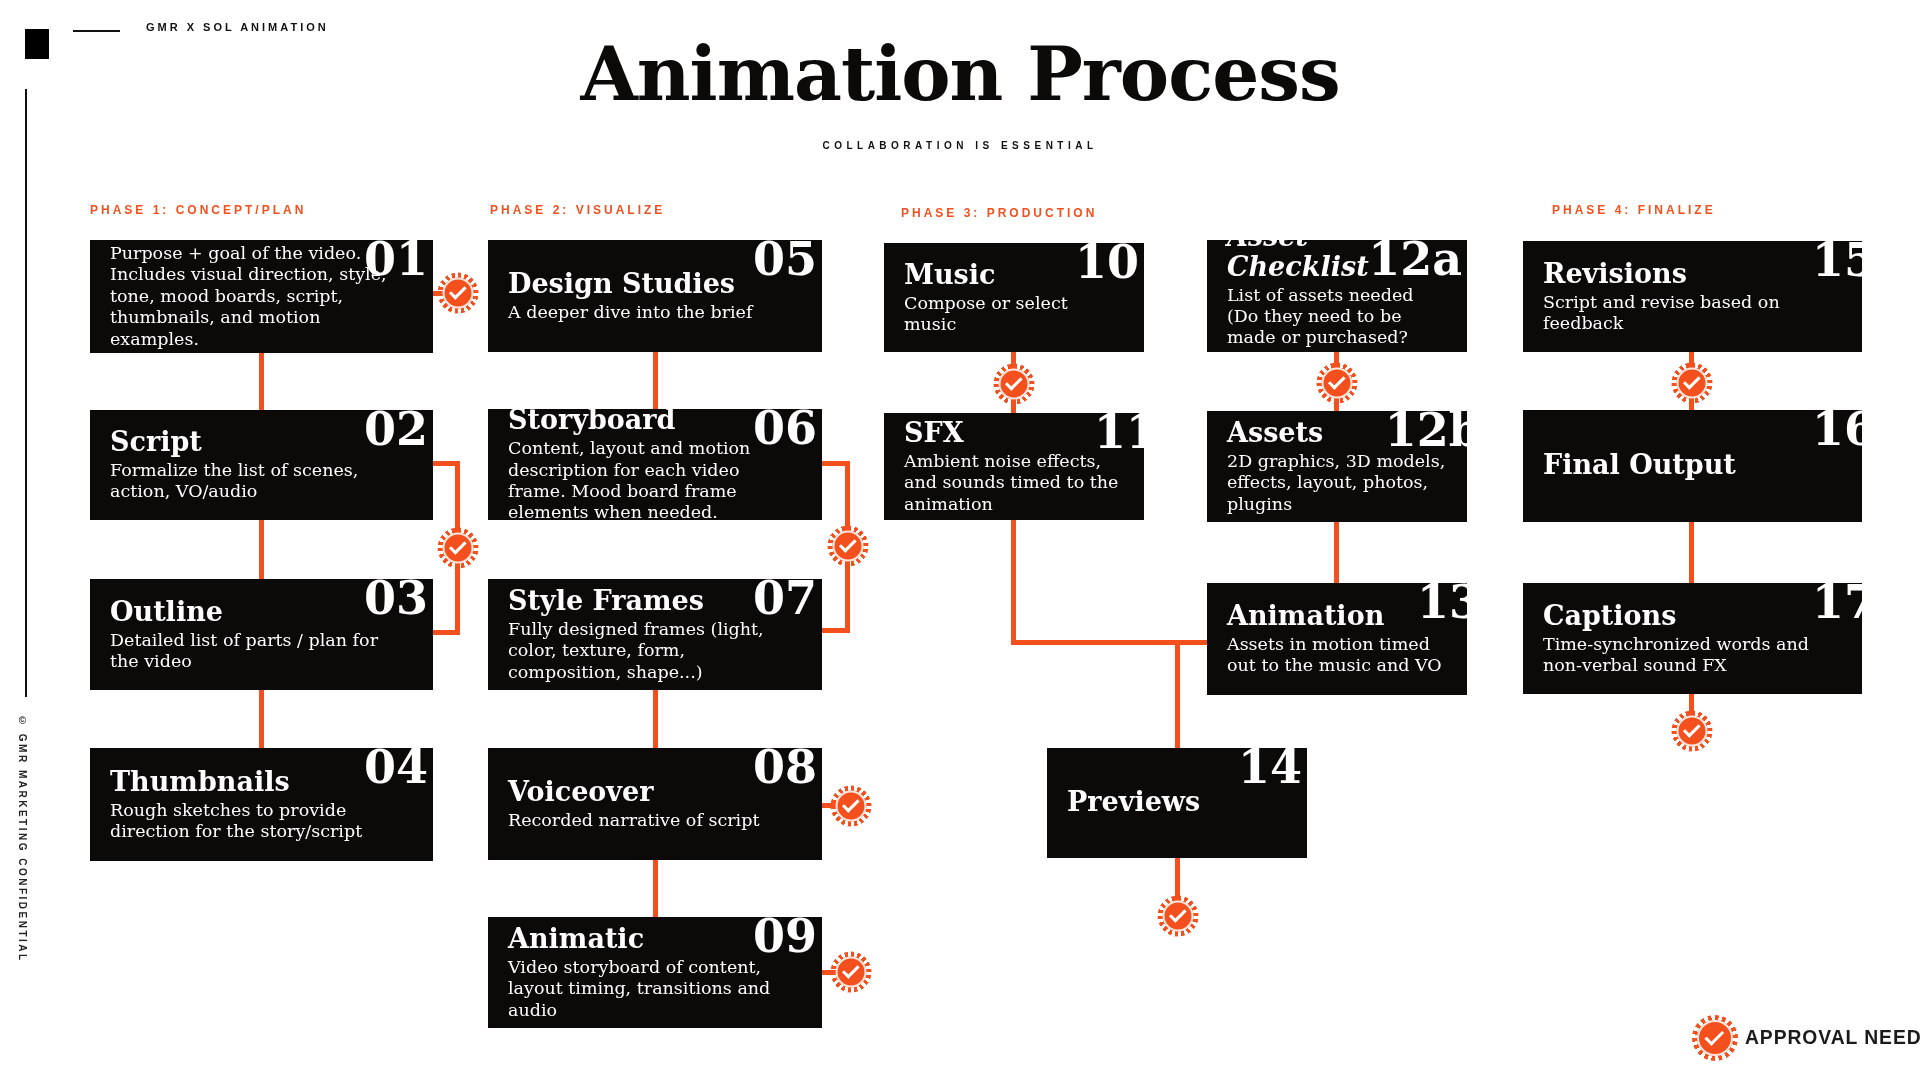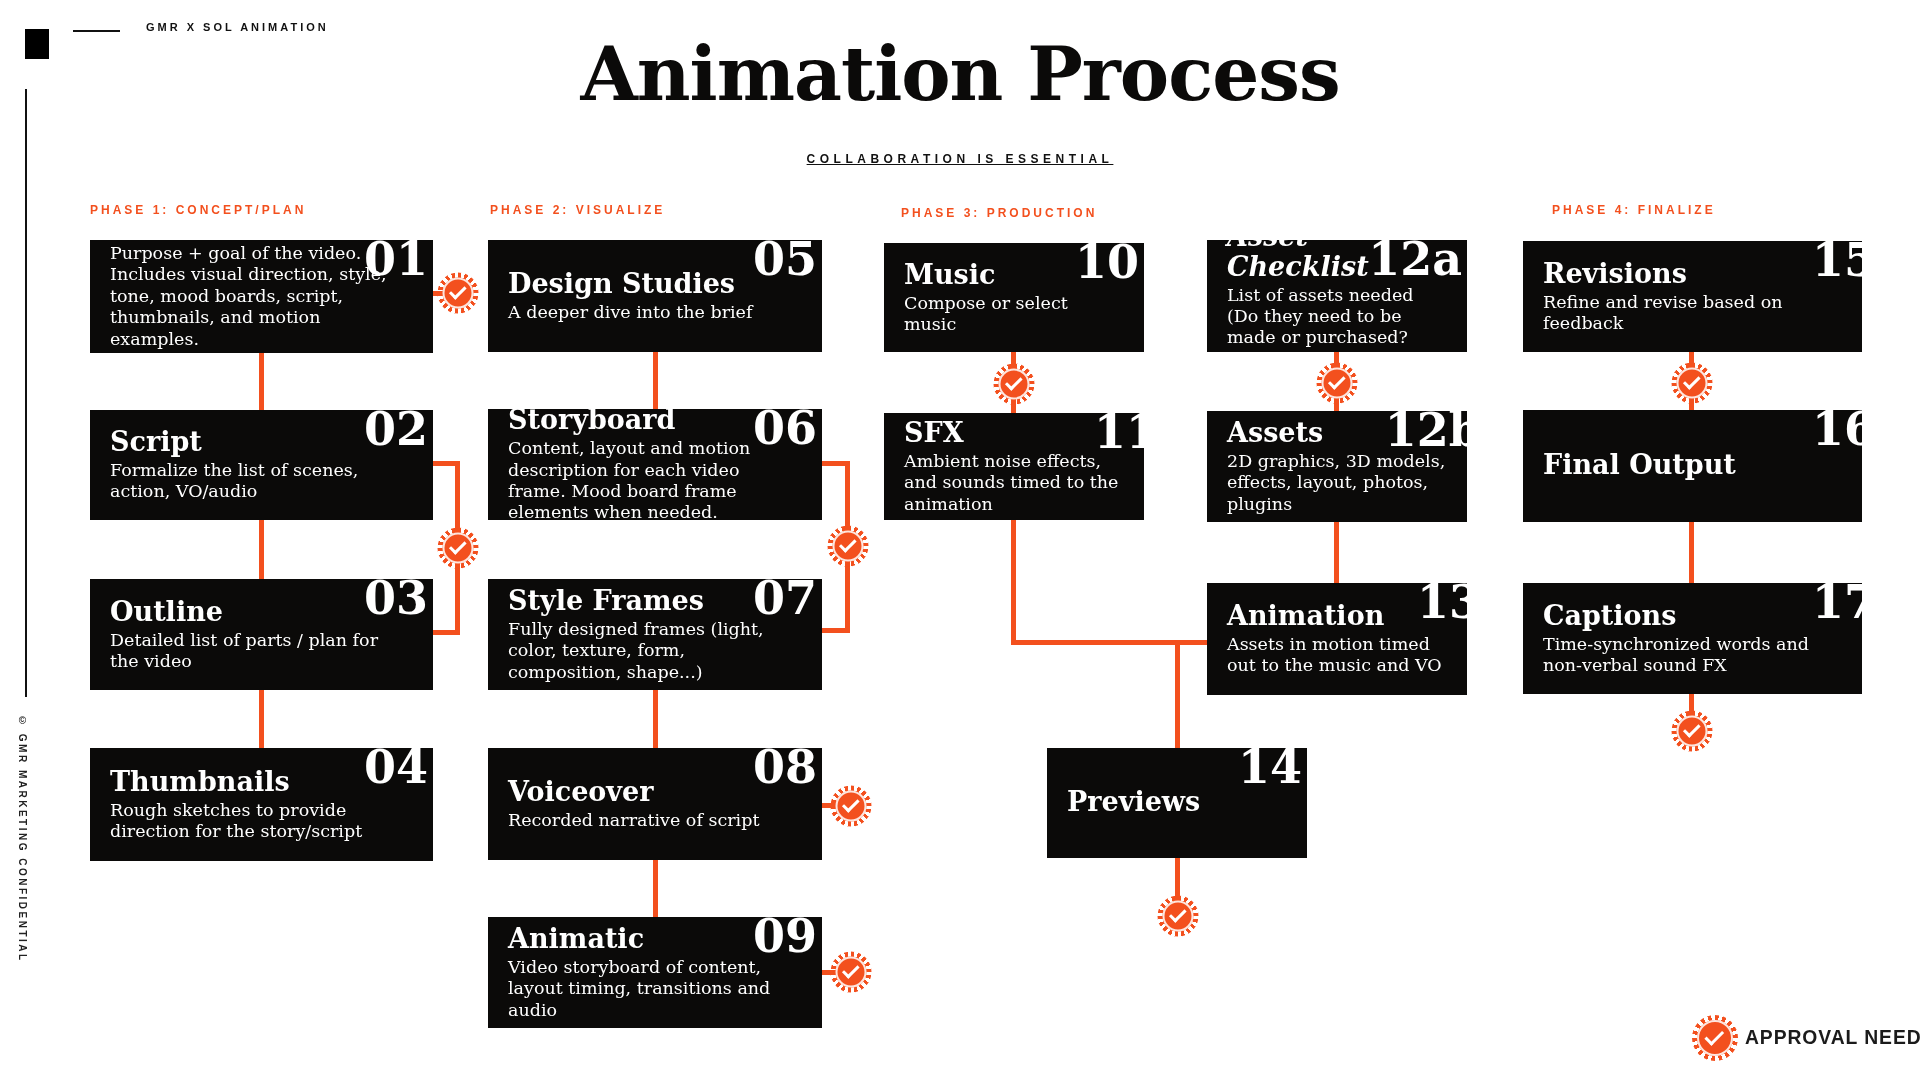--- a/index.html
+++ b/index.html
@@ -7,22 +7,22 @@
        font-family:"Liberation Sans",sans-serif;}
 
   
   .logo-square{position:absolute;left:25px;top:29px;width:24px;height:30px;background:#000;}
   .logo-dash{position:absolute;left:73px;top:30px;width:47px;height:2px;background:#111;}
   .brand{position:absolute;left:146px;top:21px;font-size:11px;font-weight:700;
          letter-spacing:3px;color:#111;white-space:nowrap;}
   .main-title{position:absolute;left:0;right:0;top:36px;margin:0;text-align:center;
         font-family:"DejaVu Serif","Liberation Serif",serif;font-weight:700;
         font-size:74px;line-height:1.05;color:#0b0a09;letter-spacing:-1px;}
-  .subtitle{position:absolute;left:0;right:0;top:152px;text-align:center;
-        font-size:12px;font-weight:700;letter-spacing:4.5px;color:#111;text-decoration:underline;}
+  .subtitle{position:absolute;left:0;right:0;top:140px;text-align:center;
+        font-size:10px;font-weight:700;letter-spacing:4.5px;color:#111;}
 
   
   .rail-line{position:absolute;left:25px;top:89px;width:2px;height:608px;background:#111;}
   .rail-text{position:absolute;left:17px;top:715px;height:280px;
         writing-mode:vertical-rl;font-size:10px;font-weight:700;letter-spacing:2.5px;
         color:#222;white-space:nowrap;}
 
   
   .phase{position:absolute;top:203px;font-size:12px;font-weight:700;letter-spacing:3px;
         color:#F3501E;white-space:nowrap;}
@@ -184,21 +184,21 @@
   <div class="desc">Assets in motion timed out to the music and VO</div>
 </div>
 <div class="box" style="left:1047px;top:748px;width:260px;height:110px">
   <div class="num">14</div>
   <div class="title">Previews</div>
 </div>
 
 <div class="box num-clip" style="left:1523px;top:241px;width:339px;height:111px">
   <div class="num">15</div>
   <div class="title">Revisions</div>
-  <div class="desc">Refine and revise based on feedback</div>
+  <div class="desc">Script and revise based on feedback</div>
 </div>
 <div class="box num-clip" style="left:1523px;top:410px;width:339px;height:112px">
   <div class="num">16</div>
   <div class="title">Final Output</div>
 </div>
 <div class="box num-clip" style="left:1523px;top:583px;width:339px;height:111px">
   <div class="num">17</div>
   <div class="title">Captions</div>
   <div class="desc">Time-synchronized words and non-verbal sound FX</div>
 </div>

